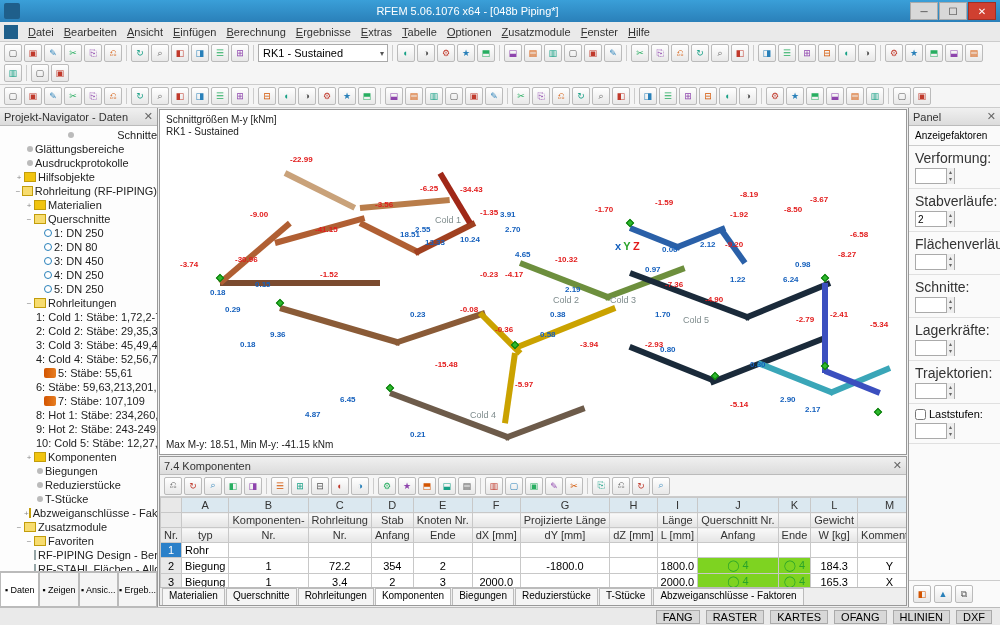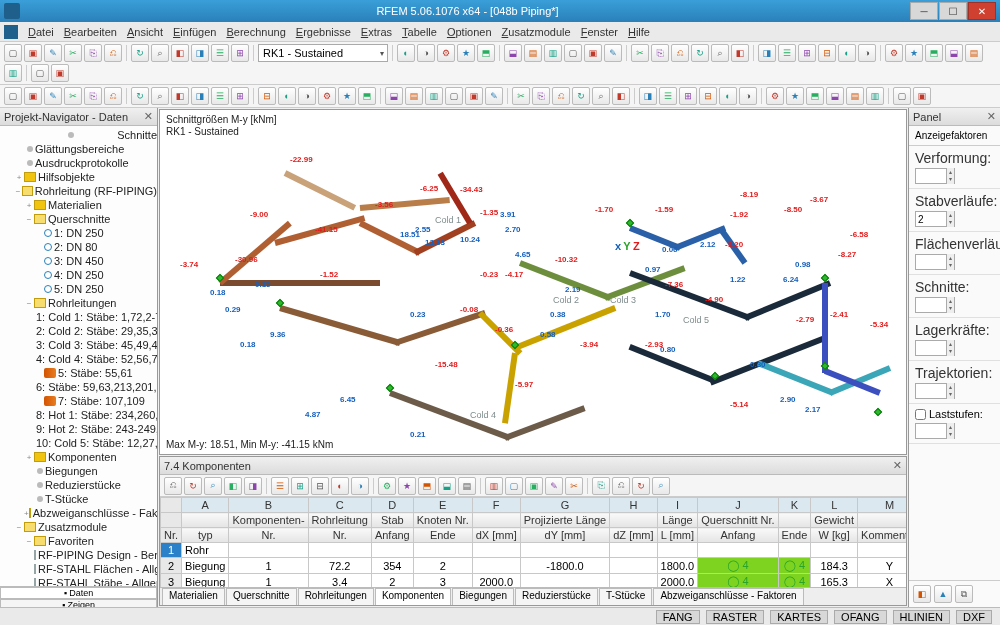--- a/index.html
+++ b/index.html
@@ -26,21 +26,21 @@
 .tree { flex:1; overflow:auto; padding:2px 0; font-size:10px; }
 .tree-row { display:flex; align-items:center; height:14px; padding-left:4px; white-space:nowrap; color:#222; }
 .tree-row .tw { width:10px; text-align:center; color:#888; font-size:8px; }
 .tree-row .ic { width:12px; height:10px; margin-right:2px; display:inline-block; }
 .ic.folder { background:#f1c40f; border:1px solid #c29d0b; }
 .ic.folder-open { background:#f7dc6f; border:1px solid #c29d0b; }
 .ic.pipe { background:linear-gradient(90deg,#d35400,#e67e22); border-radius:2px; }
 .ic.circle { border:1px solid #2980b9; border-radius:50%; background:#fff; width:8px; height:8px; }
 .ic.mod { background:#ecf0f1; border:1px solid #95a5a6; }
 .ic.dot { width:6px; height:6px; background:#bbb; border-radius:50%; margin-left:3px; }
-.nav-tabs { height:21px; background:#eee; border-top:1px solid #bbb; display:flex;flex-direction:column; }
+.nav-tabs { height:36px; background:#eee; border-top:1px solid #bbb; display:flex; }
 .nav-tab { flex:1; border:1px solid #bbb; background:#f5f5f5; font-size:9px; display:flex; align-items:center; justify-content:center; }
 .nav-tab.active { background:#fff; }
 .center-col { flex:1; display:flex; flex-direction:column; min-width:0; }
 .viewport { flex:1; background:#fff; border:1px solid #999; margin:1px; position:relative; overflow:hidden; }
 .vp-text { position:absolute; font-size:10px; color:#222; }
 .val { position:absolute; font-size:8px; font-weight:bold; }
 .r { color:#e21b1b; } .b { color:#1560bd; } .g { color:#29a329; }
 .pipe-seg { position:absolute; height:6px; transform-origin:left center; }
 .node { position:absolute; width:6px; height:6px; background:#2db82d; border:1px solid #0a7a0a; transform:rotate(45deg); }
 .table-panel { height:150px; border:1px solid #999; margin:0 1px 1px 1px; background:#fff; display:flex; flex-direction:column; }
@@ -444,21 +444,21 @@
         <div class="val r" style="left: 320px; top: 98px;">-1.35</div>
         <div class="val r" style="left: 320px; top: 160px;">-0.23</div>
         <div class="val r" style="left: 300px; top: 195px;">-0.08</div>
         <div class="val r" style="left: 345px; top: 160px;">-4.17</div>
         <div class="val r" style="left: 395px; top: 145px;">-10.32</div>
         <div class="val r" style="left: 275px; top: 250px;">-15.48</div>
         <div class="val r" style="left: 355px; top: 270px;">-5.97</div>
         <div class="val r" style="left: 335px; top: 215px;">-0.36</div>
         <div class="val r" style="left: 420px; top: 230px;">-3.94</div>
         <div class="val r" style="left: 435px; top: 95px;">-1.70</div>
-        <div class="val r" style="left: 495px; top: 95px; text-align: center;">-1.59</div>
+        <div class="val r" style="left: 495px; top: 88px; text-align: center;">-1.59</div>
         <div class="val r" style="left: 485px; top: 230px;">-2.93</div>
         <div class="val r" style="left: 570px; top: 100px;">-1.92</div>
         <div class="val r" style="left: 565px; top: 130px;">-9.20</div>
         <div class="val r" style="left: 580px; top: 80px;">-8.19</div>
         <div class="val r" style="left: 624px; top: 95px;">-8.50</div>
         <div class="val r" style="left: 650px; top: 85px;">-3.67</div>
         <div class="val r" style="left: 678px; top: 140px;">-8.27</div>
         <div class="val r" style="left: 670px; top: 200px;">-2.41</div>
         <div class="val r" style="left: 710px; top: 210px;">-5.34</div>
         <div class="val r" style="left: 570px; top: 290px;">-5.14</div>

